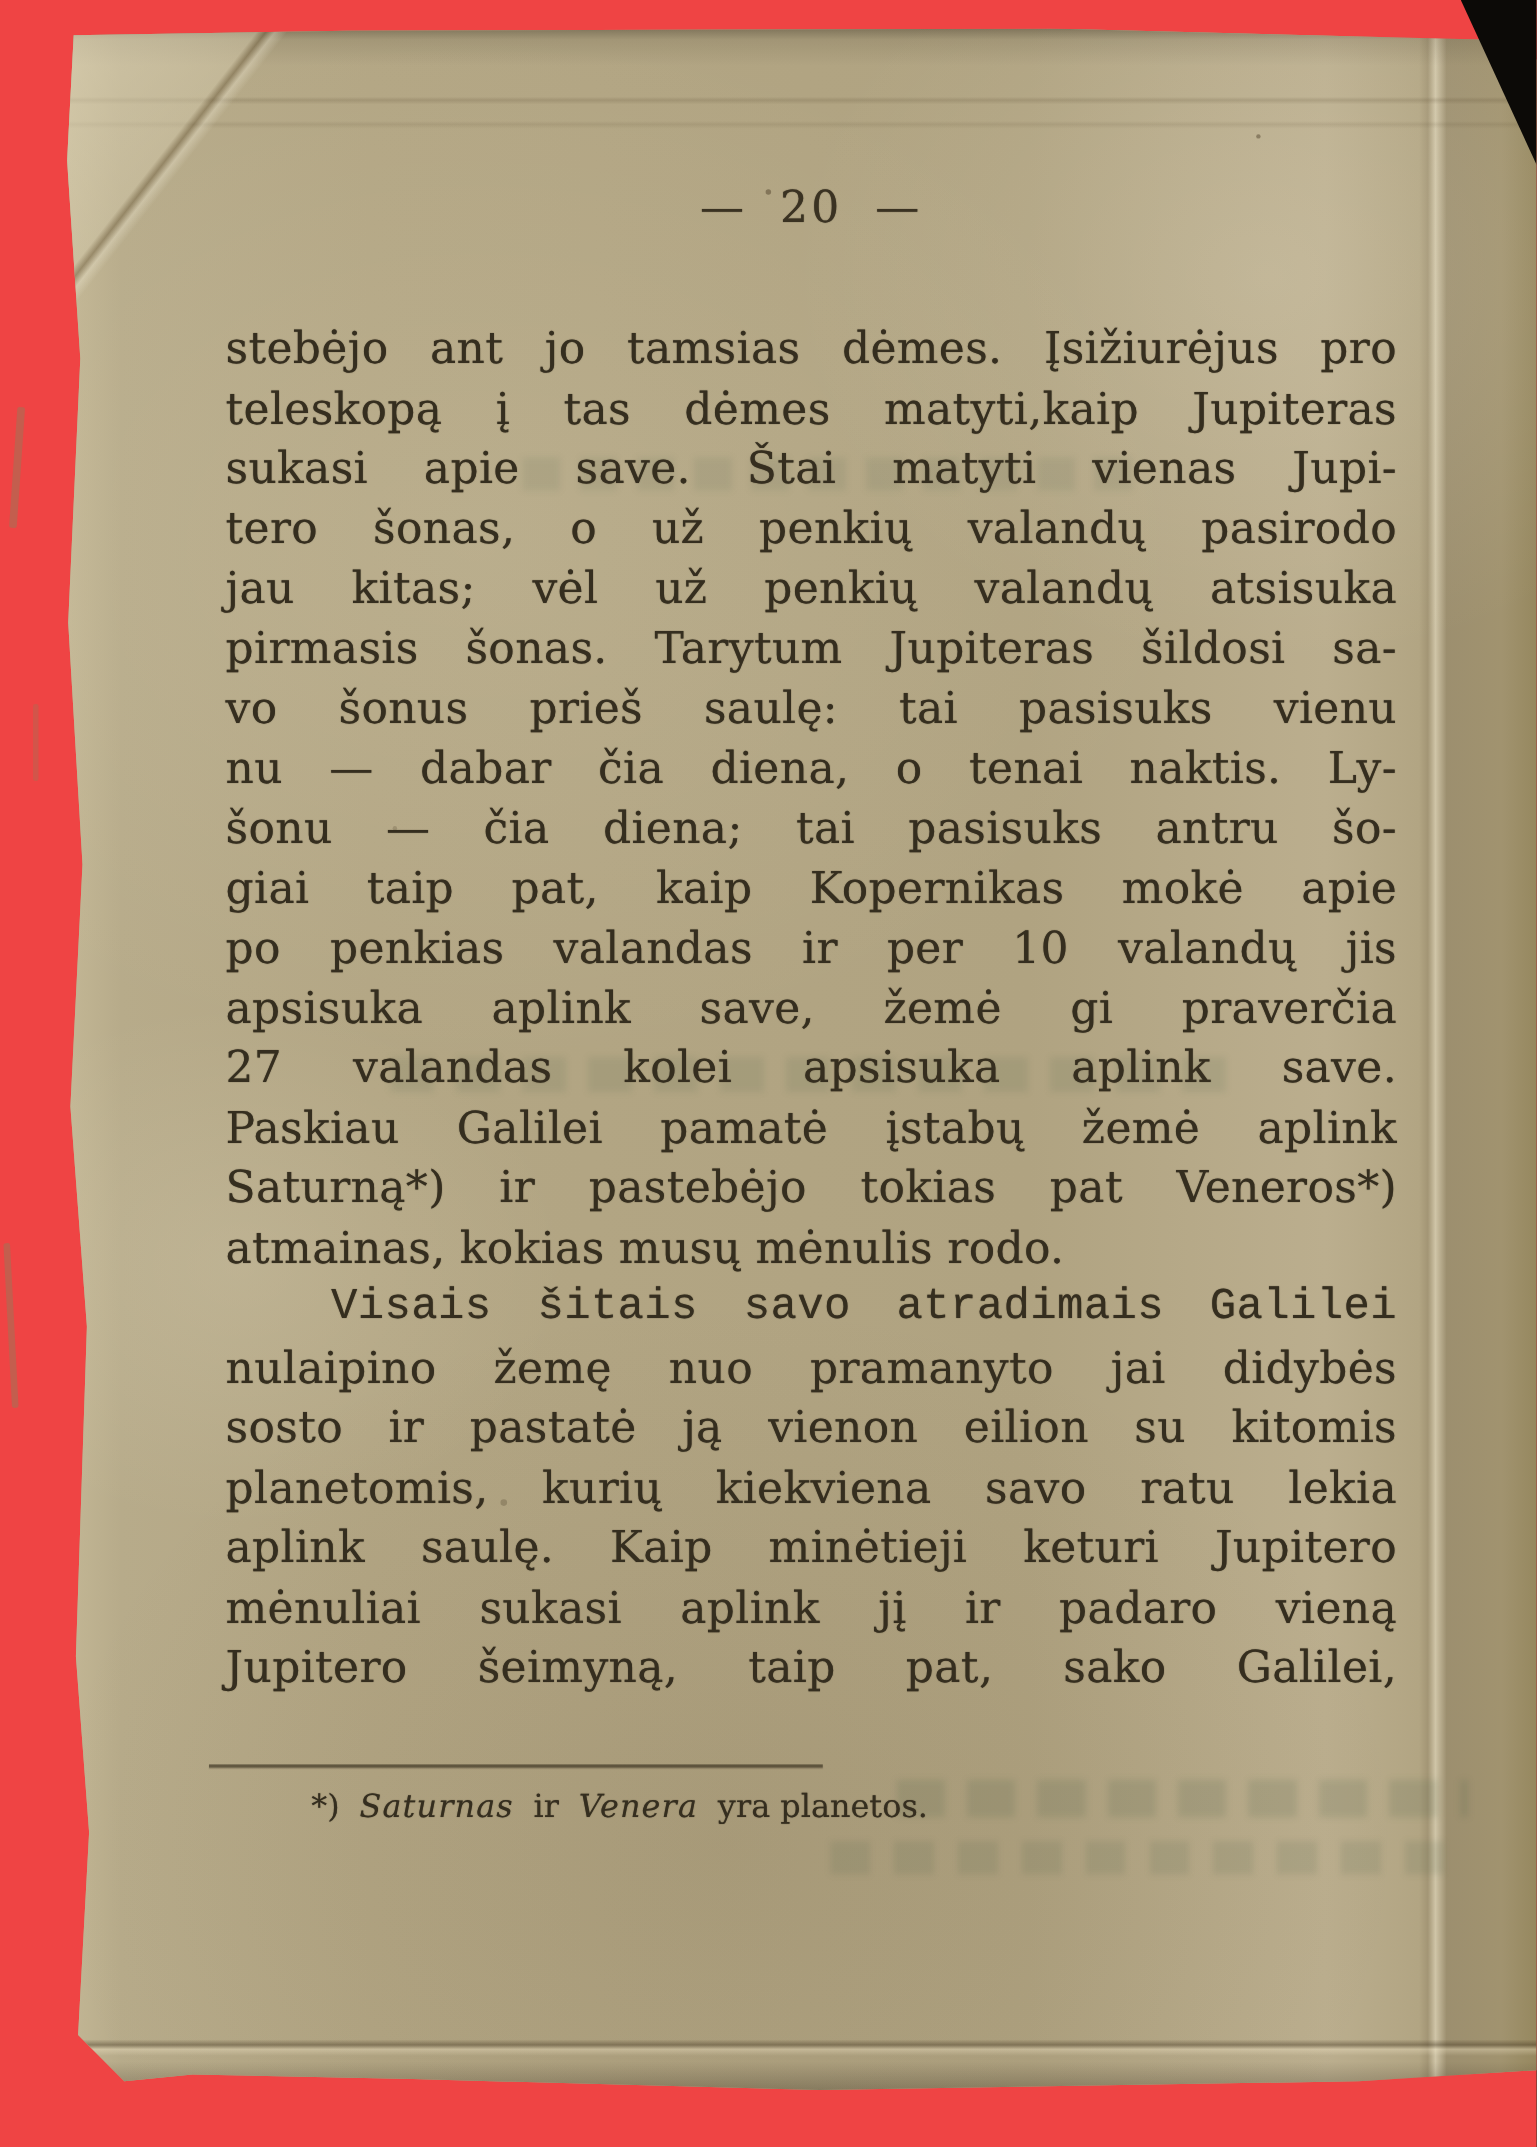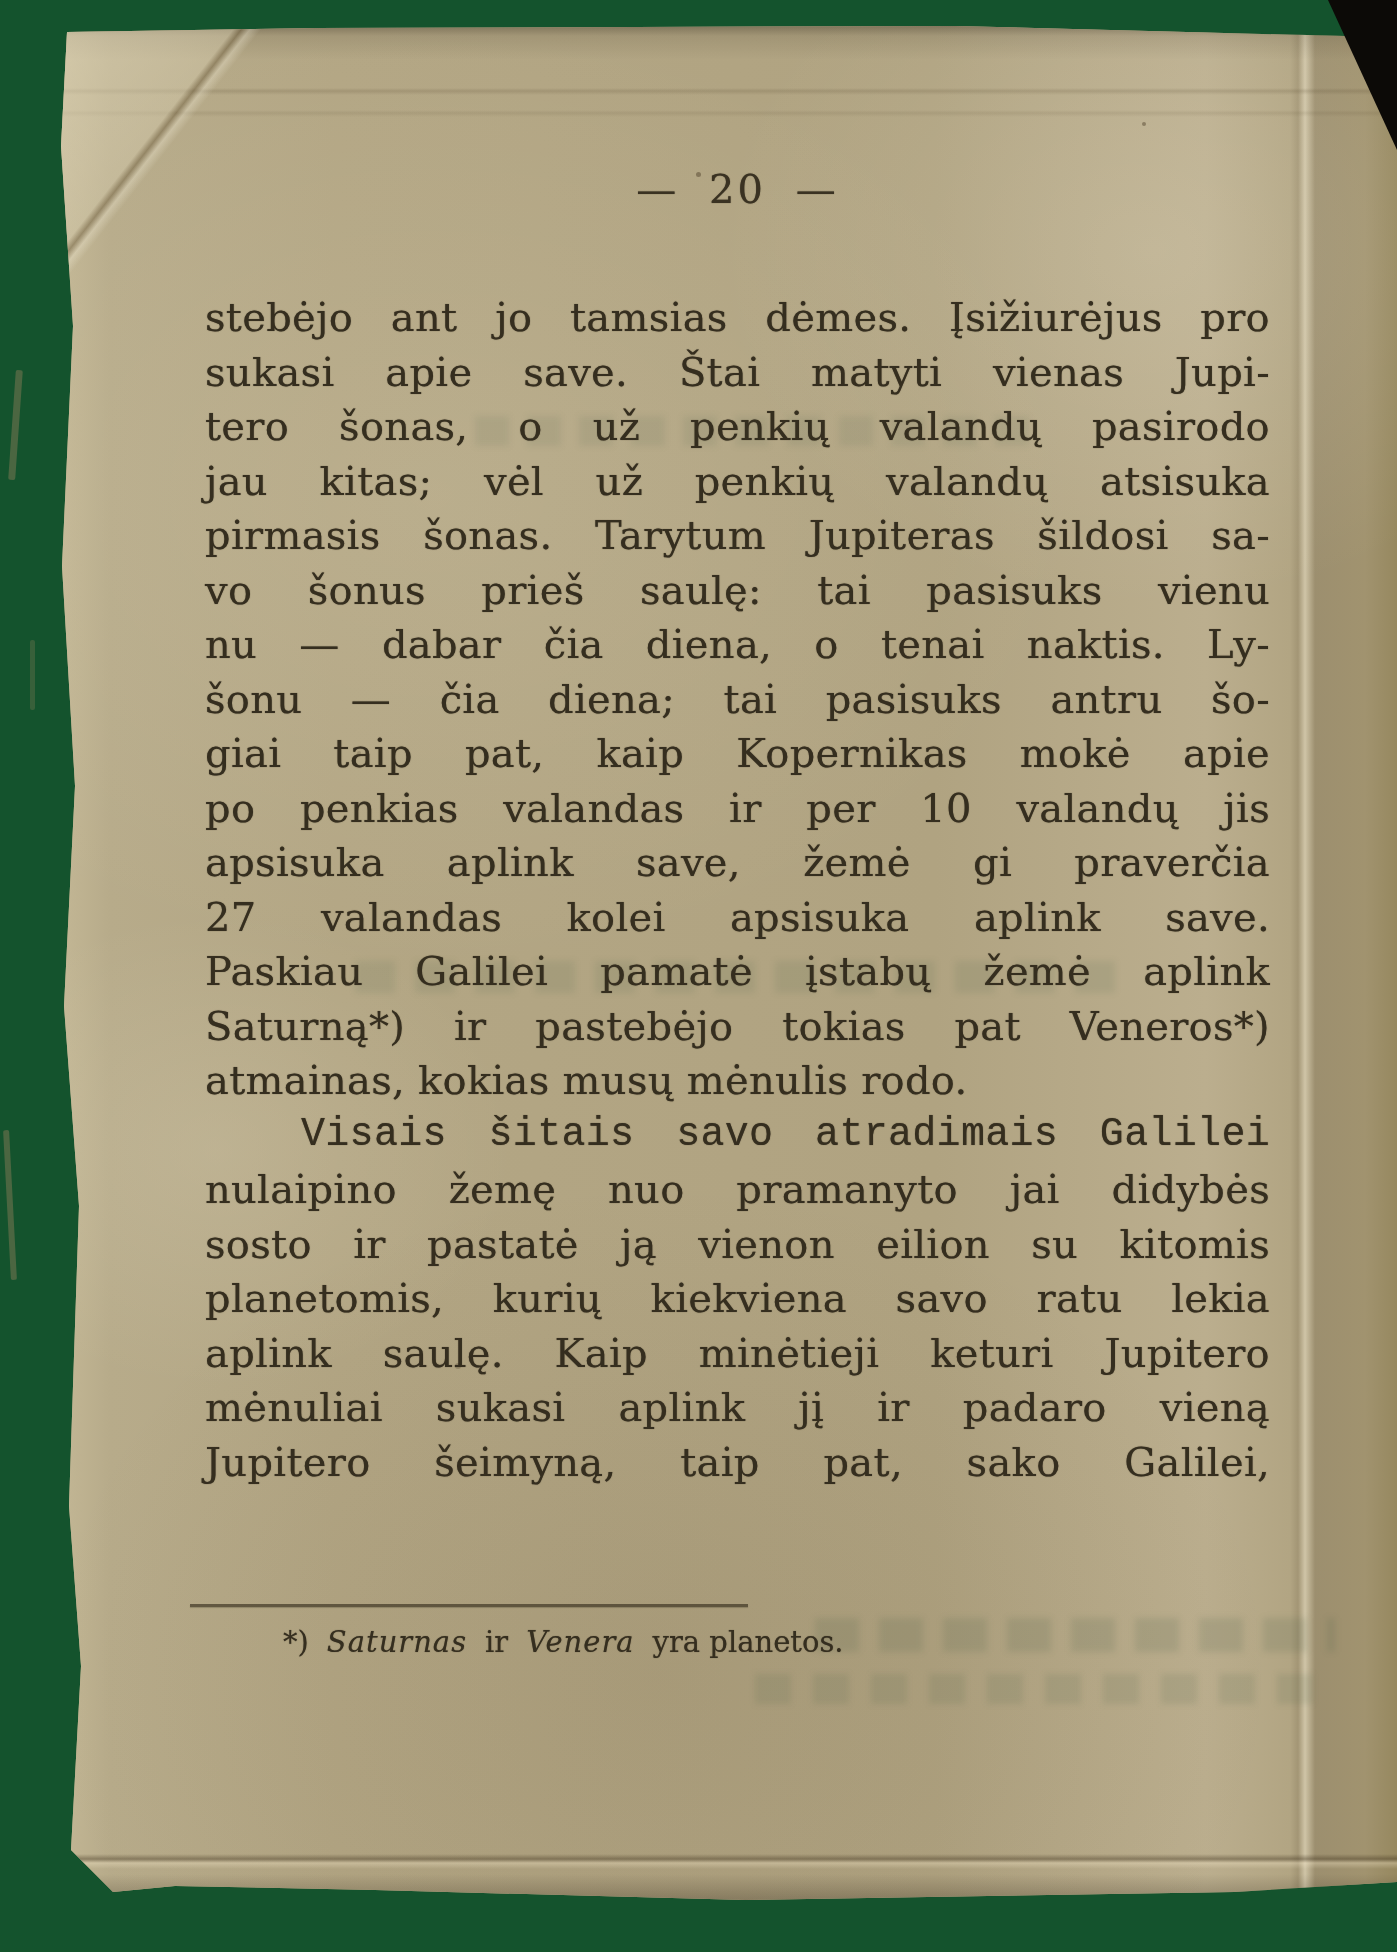--- a/index.html
+++ b/index.html
@@ -5,21 +5,21 @@
   html, body { margin: 0; padding: 0; }
   body {
     width: 1397px; height: 1952px;
     background: #0c0a07;
     overflow: hidden;
     font-family: "DejaVu Serif", "Liberation Serif", serif;
   }
   .stage {
     position: relative;
     width: 1397px; height: 1952px;
-    background: #14532d;
+    background: #ef4444;
   }
   
   .sliver { position: absolute; background: #8d7e5a; opacity: .45; border-radius: 2px; }
   .sliver.s1 { left: 12px; top: 370px;  width: 7px;  height: 110px; transform: rotate(4deg); }
   .sliver.s2 { left: 7px;  top: 1130px; width: 6px;  height: 150px; transform: rotate(-3deg); }
   .sliver.s3 { left: 30px; top: 640px;  width: 5px;  height: 70px;  opacity: .3; }
 
   .paper {
     position: absolute;
     left: 55px; top: 26px;
@@ -139,20 +139,21 @@
 
     <div class="speck k1"></div>
     <div class="speck k2"></div>
     <div class="speck k3"></div>
     <div class="speck k4"></div>
 
     <div class="pageno">— 20 —</div>
 
     <div class="textblock">
       <div class="line">stebėjo ant jo tamsias dėmes. Įsižiurėjus pro</div>
+      <div class="line">teleskopą į tas dėmes matyti,kaip Jupiteras</div>
       <div class="line">sukasi apie save. Štai matyti vienas Jupi-</div>
       <div class="line">tero šonas, o už penkių valandų pasirodo</div>
       <div class="line">jau kitas; vėl už penkių valandų atsisuka</div>
       <div class="line">pirmasis šonas. Tarytum Jupiteras šildosi sa-</div>
       <div class="line">vo šonus prieš saulę: tai pasisuks vienu</div>
       <div class="line">nu — dabar čia diena, o tenai naktis. Ly-</div>
       <div class="line">šonu — čia diena; tai pasisuks antru šo-</div>
       <div class="line">giai taip pat, kaip Kopernikas mokė apie</div>
       <div class="line">po penkias valandas ir per 10 valandų jis</div>
       <div class="line">apsisuka aplink save, žemė gi praverčia</div>

